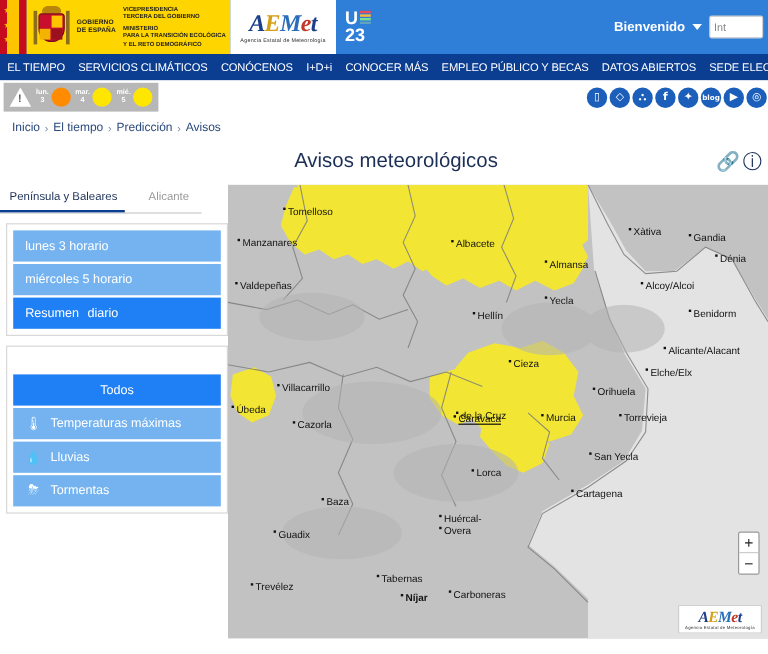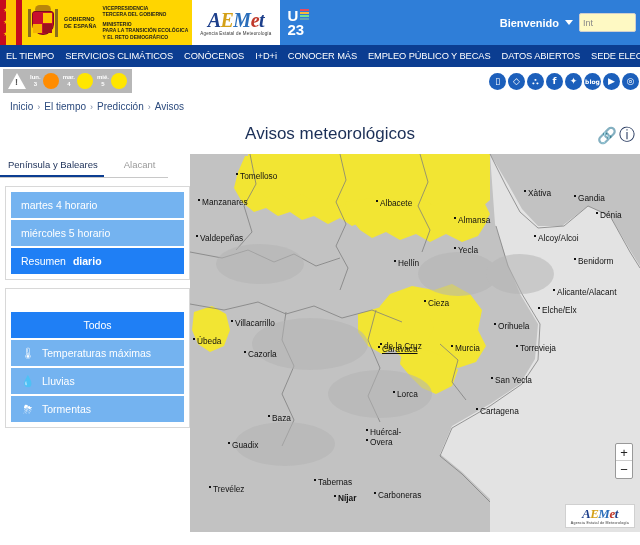--- a/index.html
+++ b/index.html
@@ -127,22 +127,22 @@
   .welcome {
     color: #fff; font-size: 11px; font-weight: bold;
   }
   .caret-down {
     width: 0; height: 0;
     border-left: 4px solid transparent;
     border-right: 4px solid transparent;
     border-top: 5px solid #fff;
   }
   .search-box {
-    width: 57px; height: 19px;
-    background: #fef9c3; border: 1px solid #cfcfcf;
+    width: 45px; height: 19px;
+    background: #ffffff; border: 1px solid #cfcfcf;
     border-radius: 2px;
     font-size: 9px; color: #888;
     padding: 0 3px;
     display: flex; align-items: center;
     overflow: hidden; white-space: nowrap;
   }
 
   
   .navbar {
     height: 22px;
@@ -273,21 +273,21 @@
     display: flex; align-items: center;
     padding-left: 10px;
     color: #ffffff; font-size: 10.5px;
     background: #74b3f0;
     margin-bottom: 2px;
     gap: 7px;
   }
   .sbtn:last-child { margin-bottom: 0; }
   .sbtn.sel { background: #1f7ff5; }
   .sbtn.center { justify-content: center; padding-left: 0; margin-top: 18px; }
-  .sbtn b { font-weight: bold; }
+  .sbtn b { font-weight: normal; }
   .sicon-m {
     width: 14px; height: 14px;
     display: flex; align-items: center; justify-content: center;
     font-size: 11px;
     flex: none;
   }
 
   
   .map {
     position: absolute; left: 190px; top: 0;
@@ -466,26 +466,26 @@
   <div class="title-icons">
     <span class="ic">🔗</span>
     <span class="ic">ⓘ</span>
   </div>
 </div>
 
 <div class="content">
 
   <div class="tabs">
     <div class="tab active">Península y Baleares</div>
-    <div class="tab inactive">Alacant</div>
+    <div class="tab inactive">Alicante</div>
   </div>
 
   <div class="side-panel">
     <div class="btn-group">
-      <div class="sbtn">martes 4 horario</div>
+      <div class="sbtn">lunes 3 horario</div>
       <div class="sbtn">miércoles 5 horario</div>
       <div class="sbtn sel">
         <span>Resumen </span>
           <b>diario</b>
       </div>
     </div>
 
     <div class="btn-group">
       <div class="sbtn sel center">Todos</div>
       <div class="sbtn">

